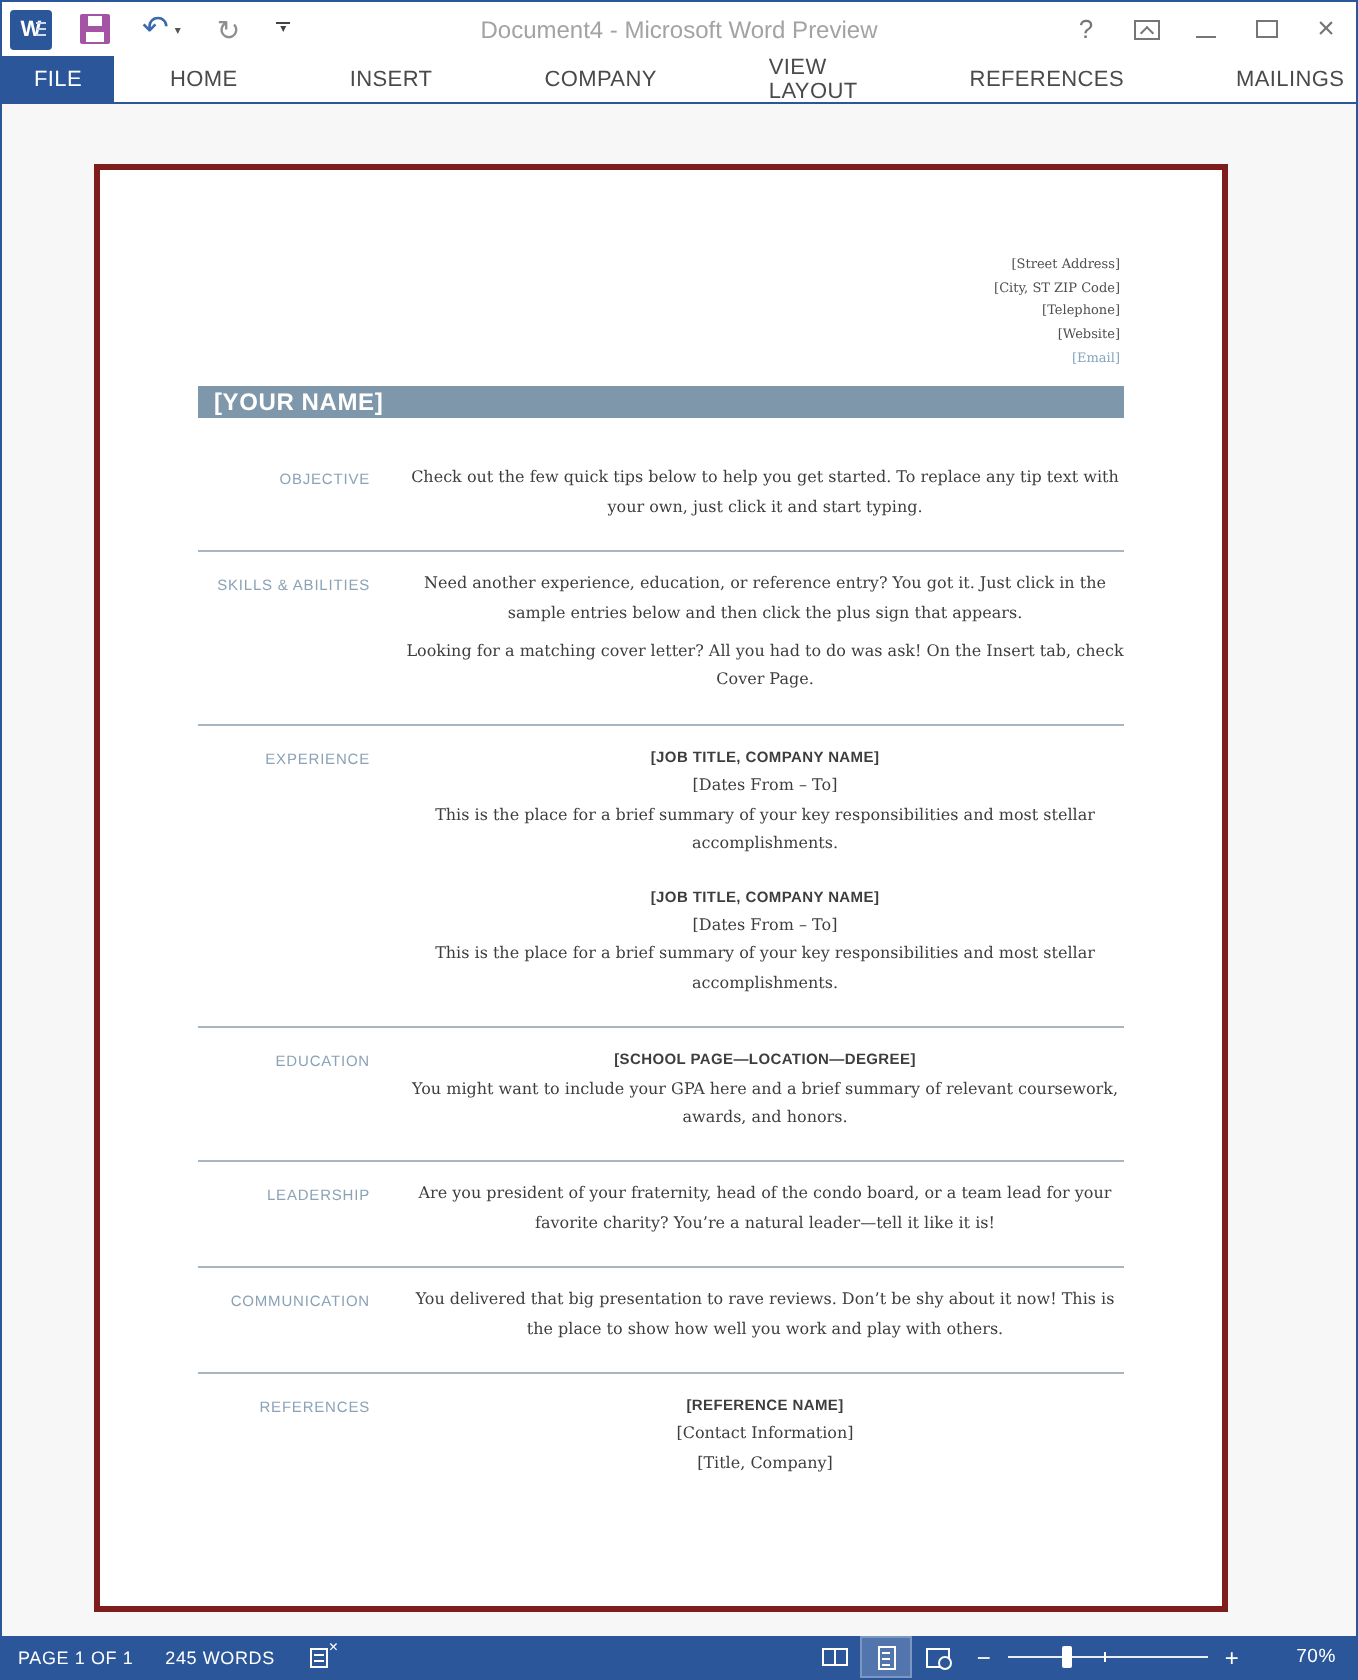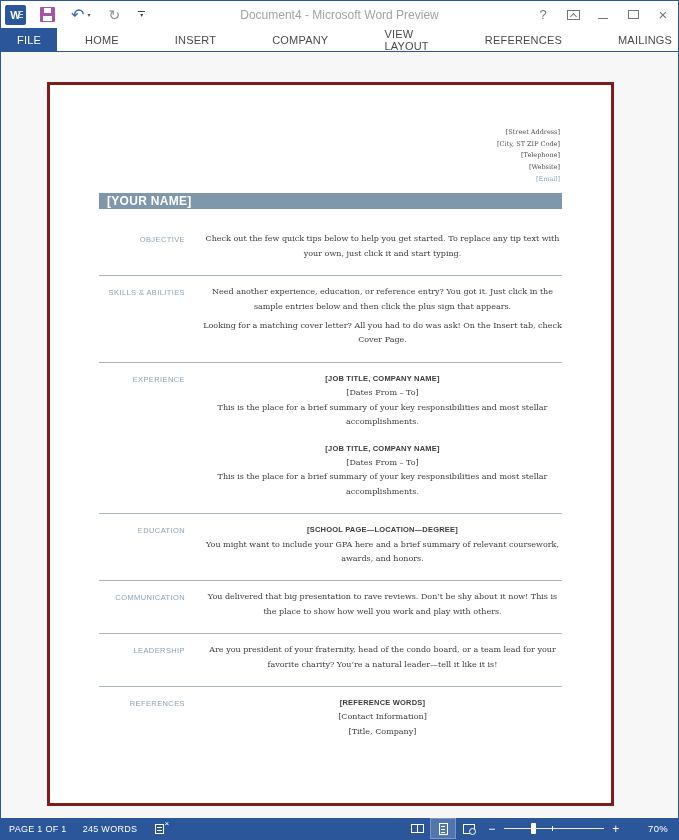--- a/index.html
+++ b/index.html
@@ -186,35 +186,35 @@
             </div>
           </div>
           <div class="section">
             <div class="sec-label">EDUCATION</div>
             <div class="sec-content">
               <div class="blk-h">[SCHOOL PAGE—LOCATION—DEGREE]</div>
               <div class="blk-p">You might want to include your GPA here and a brief summary of relevant coursework, awards, and honors.</div>
             </div>
           </div>
           <div class="section">
+            <div class="sec-label">LEADERSHIP</div>
+            <div class="sec-content">
+              <div class="blk-p">Are you president of your fraternity, head of the condo board, or a team lead for your favorite charity? You’re a natural leader—tell it like it is!</div>
+            </div>
+          </div>
+          <div class="section">
             <div class="sec-label">COMMUNICATION</div>
             <div class="sec-content">
               <div class="blk-p">You delivered that big presentation to rave reviews. Don’t be shy about it now! This is the place to show how well you work and play with others.</div>
-            </div>
-          </div>
-          <div class="section">
-            <div class="sec-label">LEADERSHIP</div>
-            <div class="sec-content">
-              <div class="blk-p">Are you president of your fraternity, head of the condo board, or a team lead for your favorite charity? You’re a natural leader—tell it like it is!</div>
             </div>
           </div>
           <div class="section last">
             <div class="sec-label">REFERENCES</div>
             <div class="sec-content">
-              <div class="blk-h">[REFERENCE WORDS]</div>
+              <div class="blk-h">[REFERENCE NAME]</div>
               <div class="blk-sub">[Contact Information]</div>
               <div class="blk-sub">[Title, Company]</div>
             </div>
           </div>
         </div>
     </div>
   </div>
 
   <div class="statusbar">
     <span class="sb-item">PAGE 1 OF 1</span>

